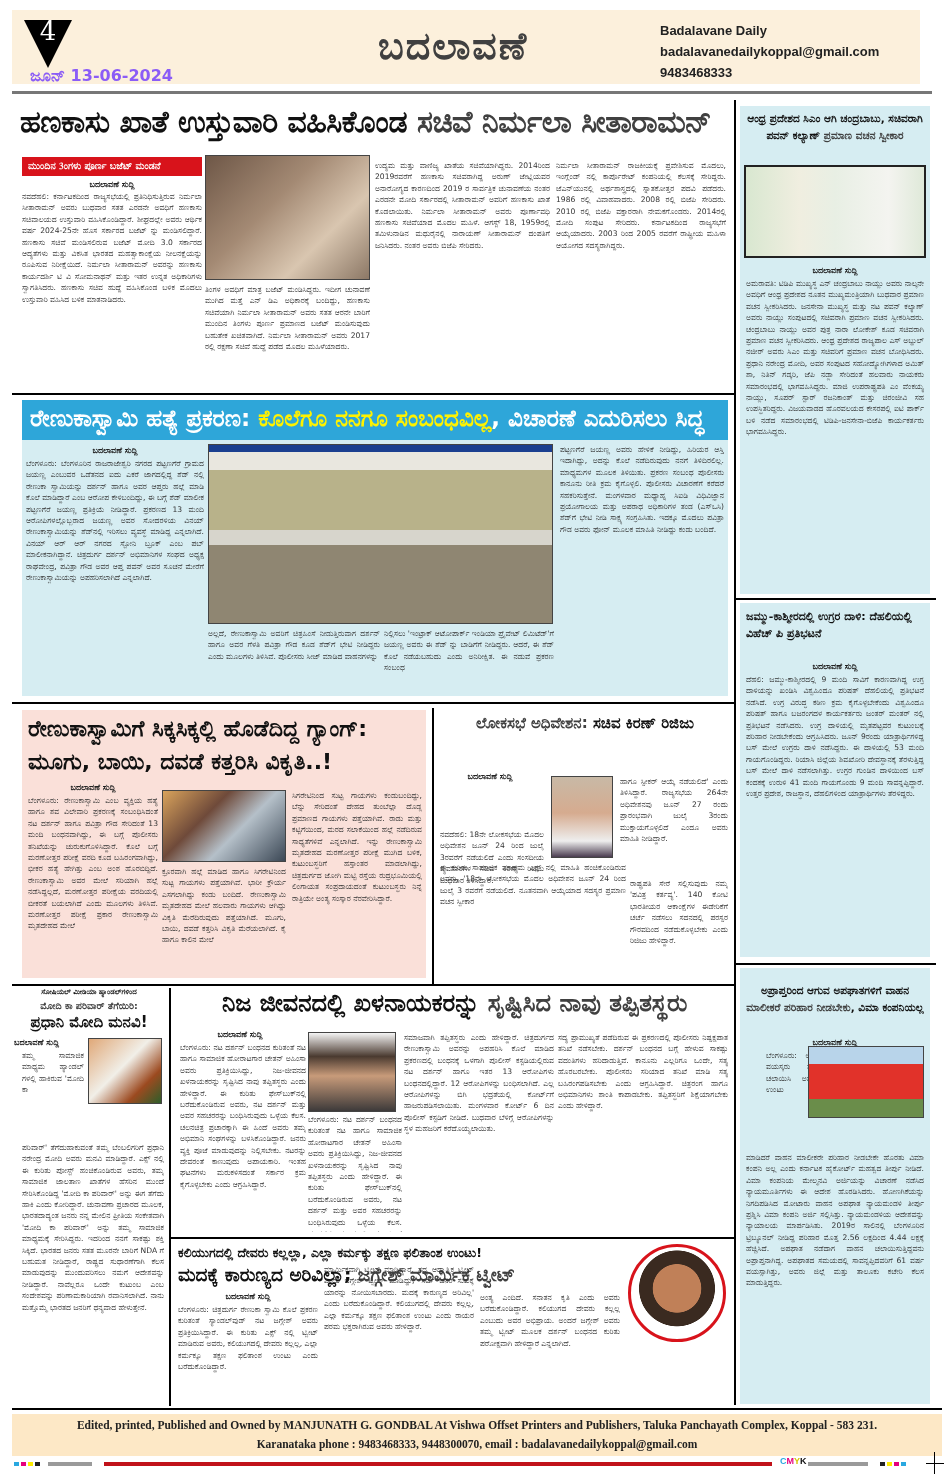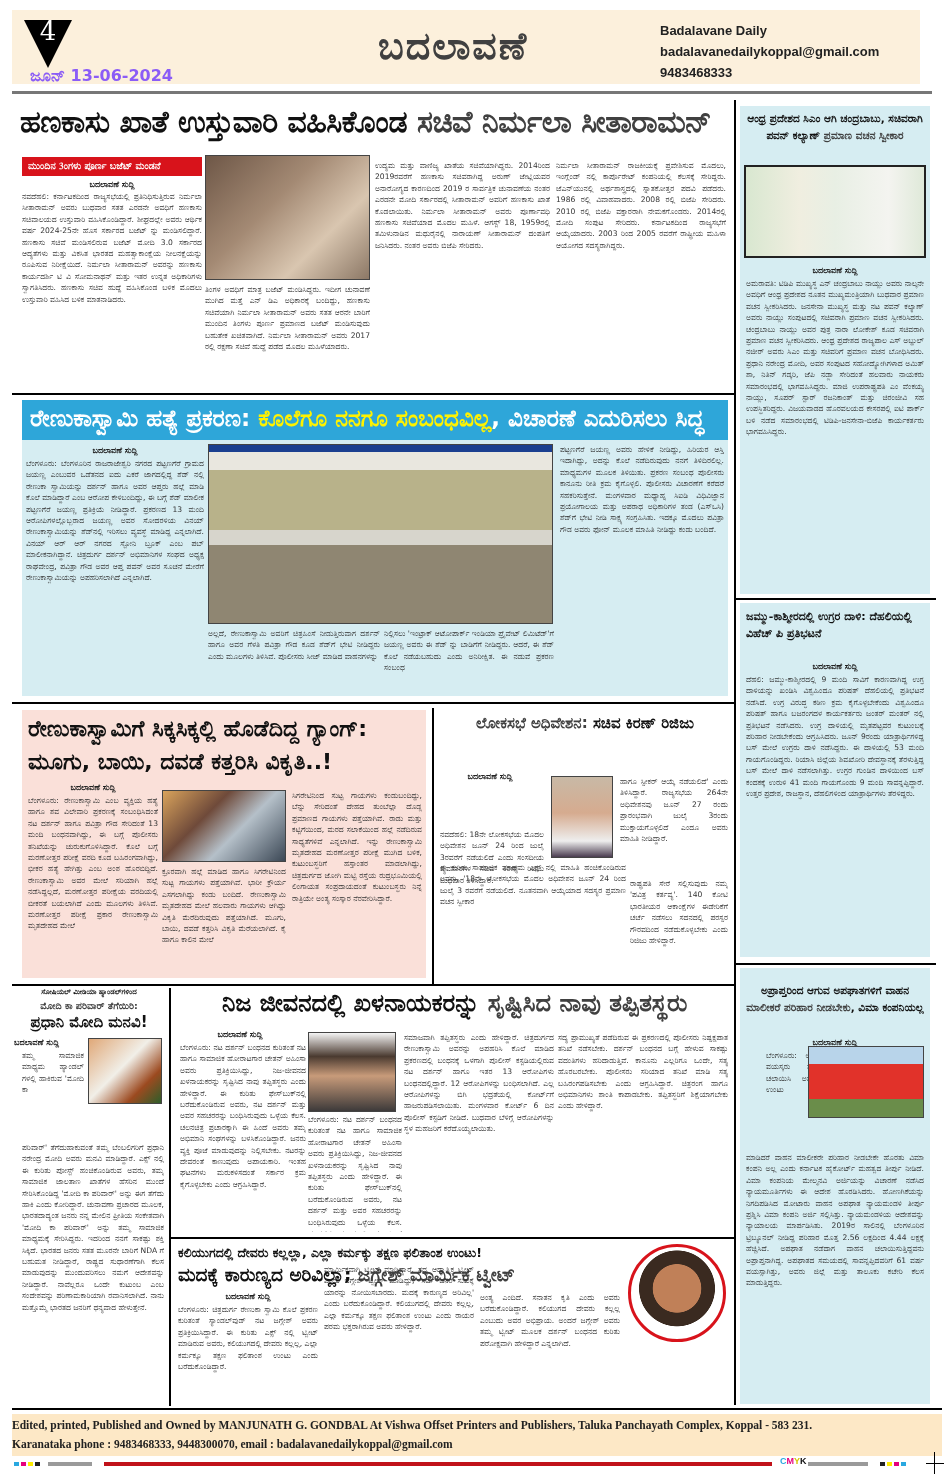--- a/index.html
+++ b/index.html
@@ -35,21 +35,21 @@
   .photo.modi { background: linear-gradient(135deg,#e0a878 0%,#f1efe8 45%,#9c4a20 75%,#2d5e2a 100%); }
   .photo.actor { background: linear-gradient(180deg,#f4f4f4 0%,#4a3a30 30%,#c89b7a 55%,#3d3a3a 100%); }
   .photo.jaggesh { border-radius: 50%; border: 3px solid #d8131b; background: radial-gradient(circle at 50% 45%,#c08058 0 35%,#3a2a20 36% 55%,#ffffff 56%); }
 
   .cyan-panel { background: #d6edf2; }
   .pink-panel { background: #fae0d9; }
   .cyan-head { background: #2ea6d9; }
   .ap-box { background: #d6edf2; }
   .jk-box { background: #d6edf2; }
 
-  .footer-band { left: 12px; top: 1414px; width: 930px; height: 42px; background: #fde8c6; font-family: "Liberation Serif", serif; font-weight: bold; font-size: 11.5px; line-height: 19px; color: #222; padding-top: 2px; }
+  .footer-band { left: 12px; top: 1414px; width: 930px; height: 42px; background: #fde8c6; font-family: "Liberation Serif", serif; font-weight: bold; font-size: 11.5px; text-align: center; line-height: 19px; color: #222; padding-top: 2px; }
   .regmark { height: 4px; }
 </style>
 </head>
 <body>
 
 <div class="abs masthead"></div>
 <div class="abs page-num-tri"></div>
 <div class="abs page-num">4</div>
 <div class="abs date">ಜೂನ್ 13-06-2024</div>
 <div class="abs brand">ಬದಲಾವಣೆ</div>

